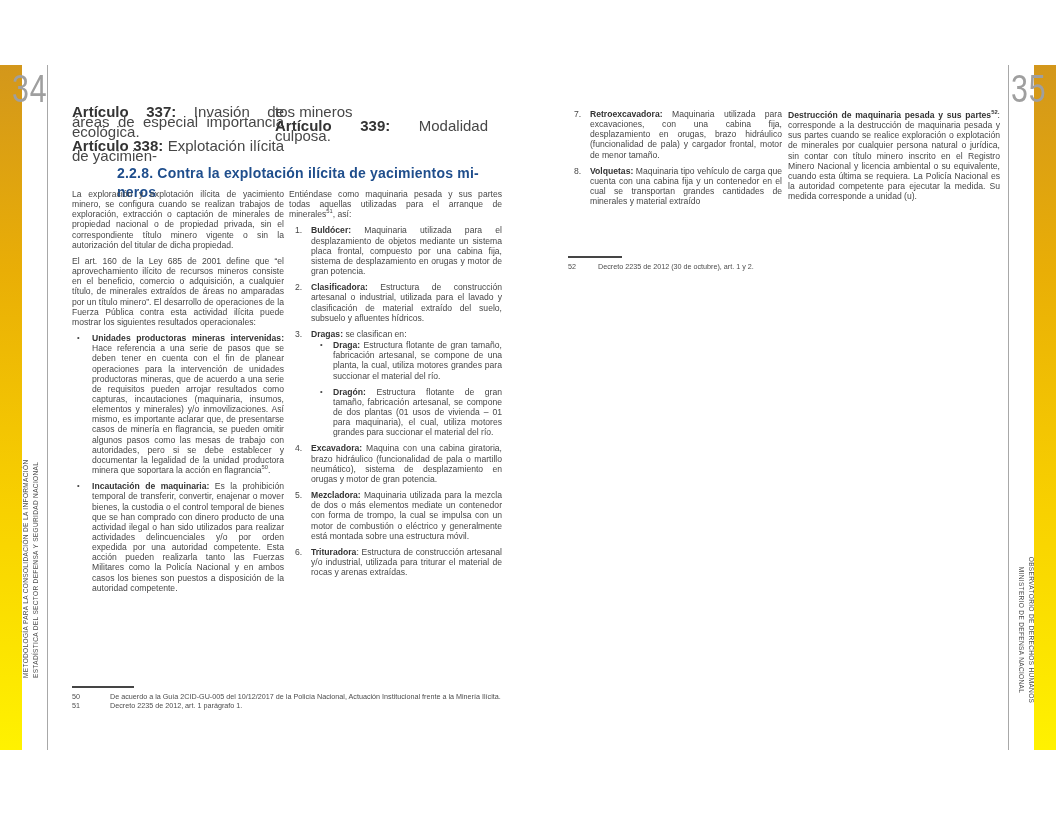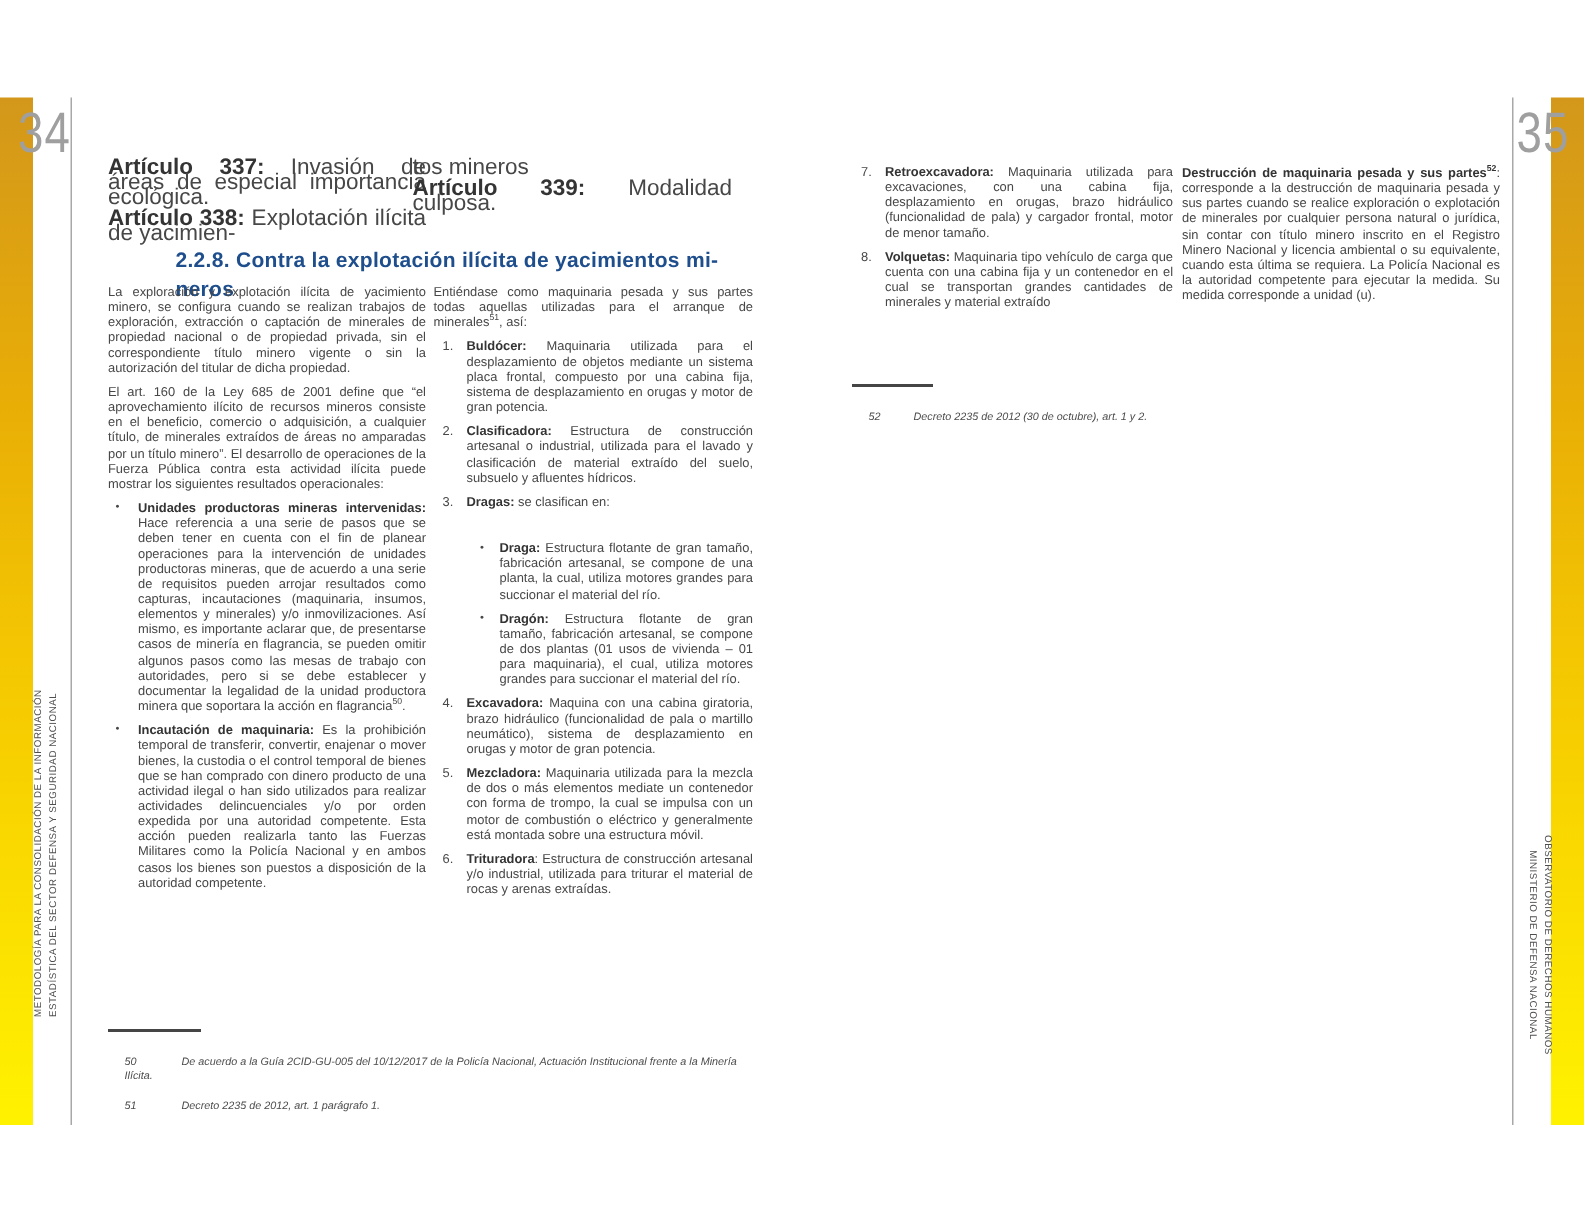--- a/index.html
+++ b/index.html
@@ -85,35 +85,35 @@
   .bul > li::before {
     content: "•"; position: absolute; left: 5px; top: 0;
     font-size: 7.5px; color: #474747;
   }
   .bul.sub > li { padding-left: 22px; }
   .bul.sub > li::before { left: 9px; }
 
   
   .numlist > li { position: relative; padding-left: 22px; }
   .numlist > li > .n { position: absolute; left: 6px; top: 0; font-weight: normal; }
-  .numlist .bul.sub { margin-top: 21px; }
+  .numlist .bul.sub { margin-top: 1px; }
 
   sup { font-size: 5.8px; line-height: 0; vertical-align: super; }
 
   
   .fnrule { position: absolute; height: 2px; background: #454545; }
   .fnrule.p34 { left: 72px; top: 686px; width: 62px; }
   .fnrule.p35 { left: 568px; top: 256px; width: 54px; }
   .fn {
     position: absolute; font-size: 7.2px; line-height: 9.2px; color: #4c4c4c;
     text-align: left;
   }
   .fn.p34 { left: 72px; top: 692px; width: 447px; }
   .fn.p35 { left: 568px; top: 262px; width: 220px; white-space: nowrap; }
-  .fn p { margin: 11px; font-style: italic; }
+  .fn p { margin: 0; }
   .fn-num { display: inline-block; width: 38px; }
   .fn.p35 .fn-num { width: 30px; }
 </style>
 </head>
 <body>
 
 <div class="sheet">
 
   <div class="accent-bar left"></div>
   <div class="vrule left"></div>

